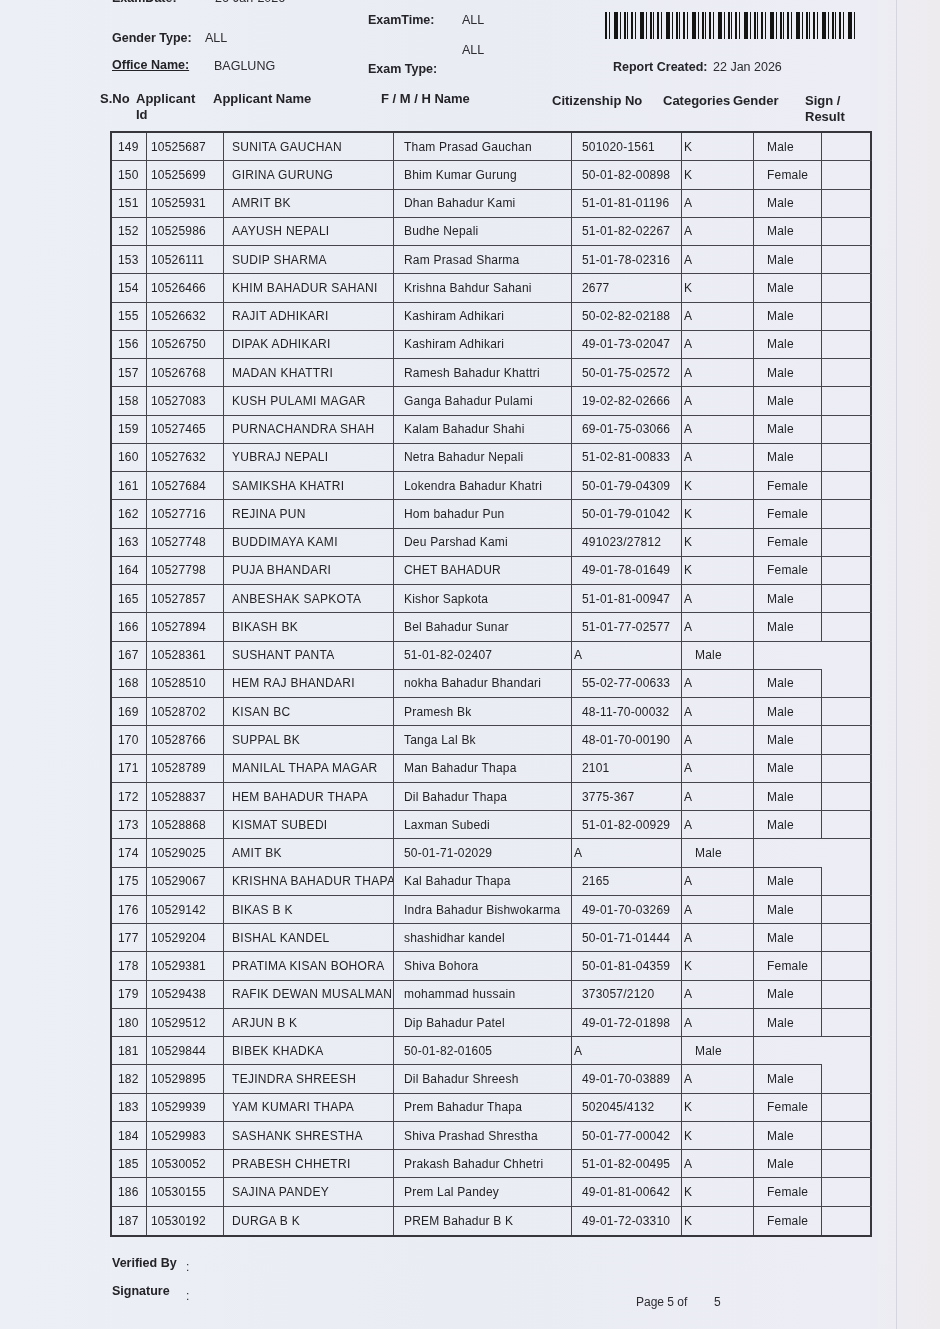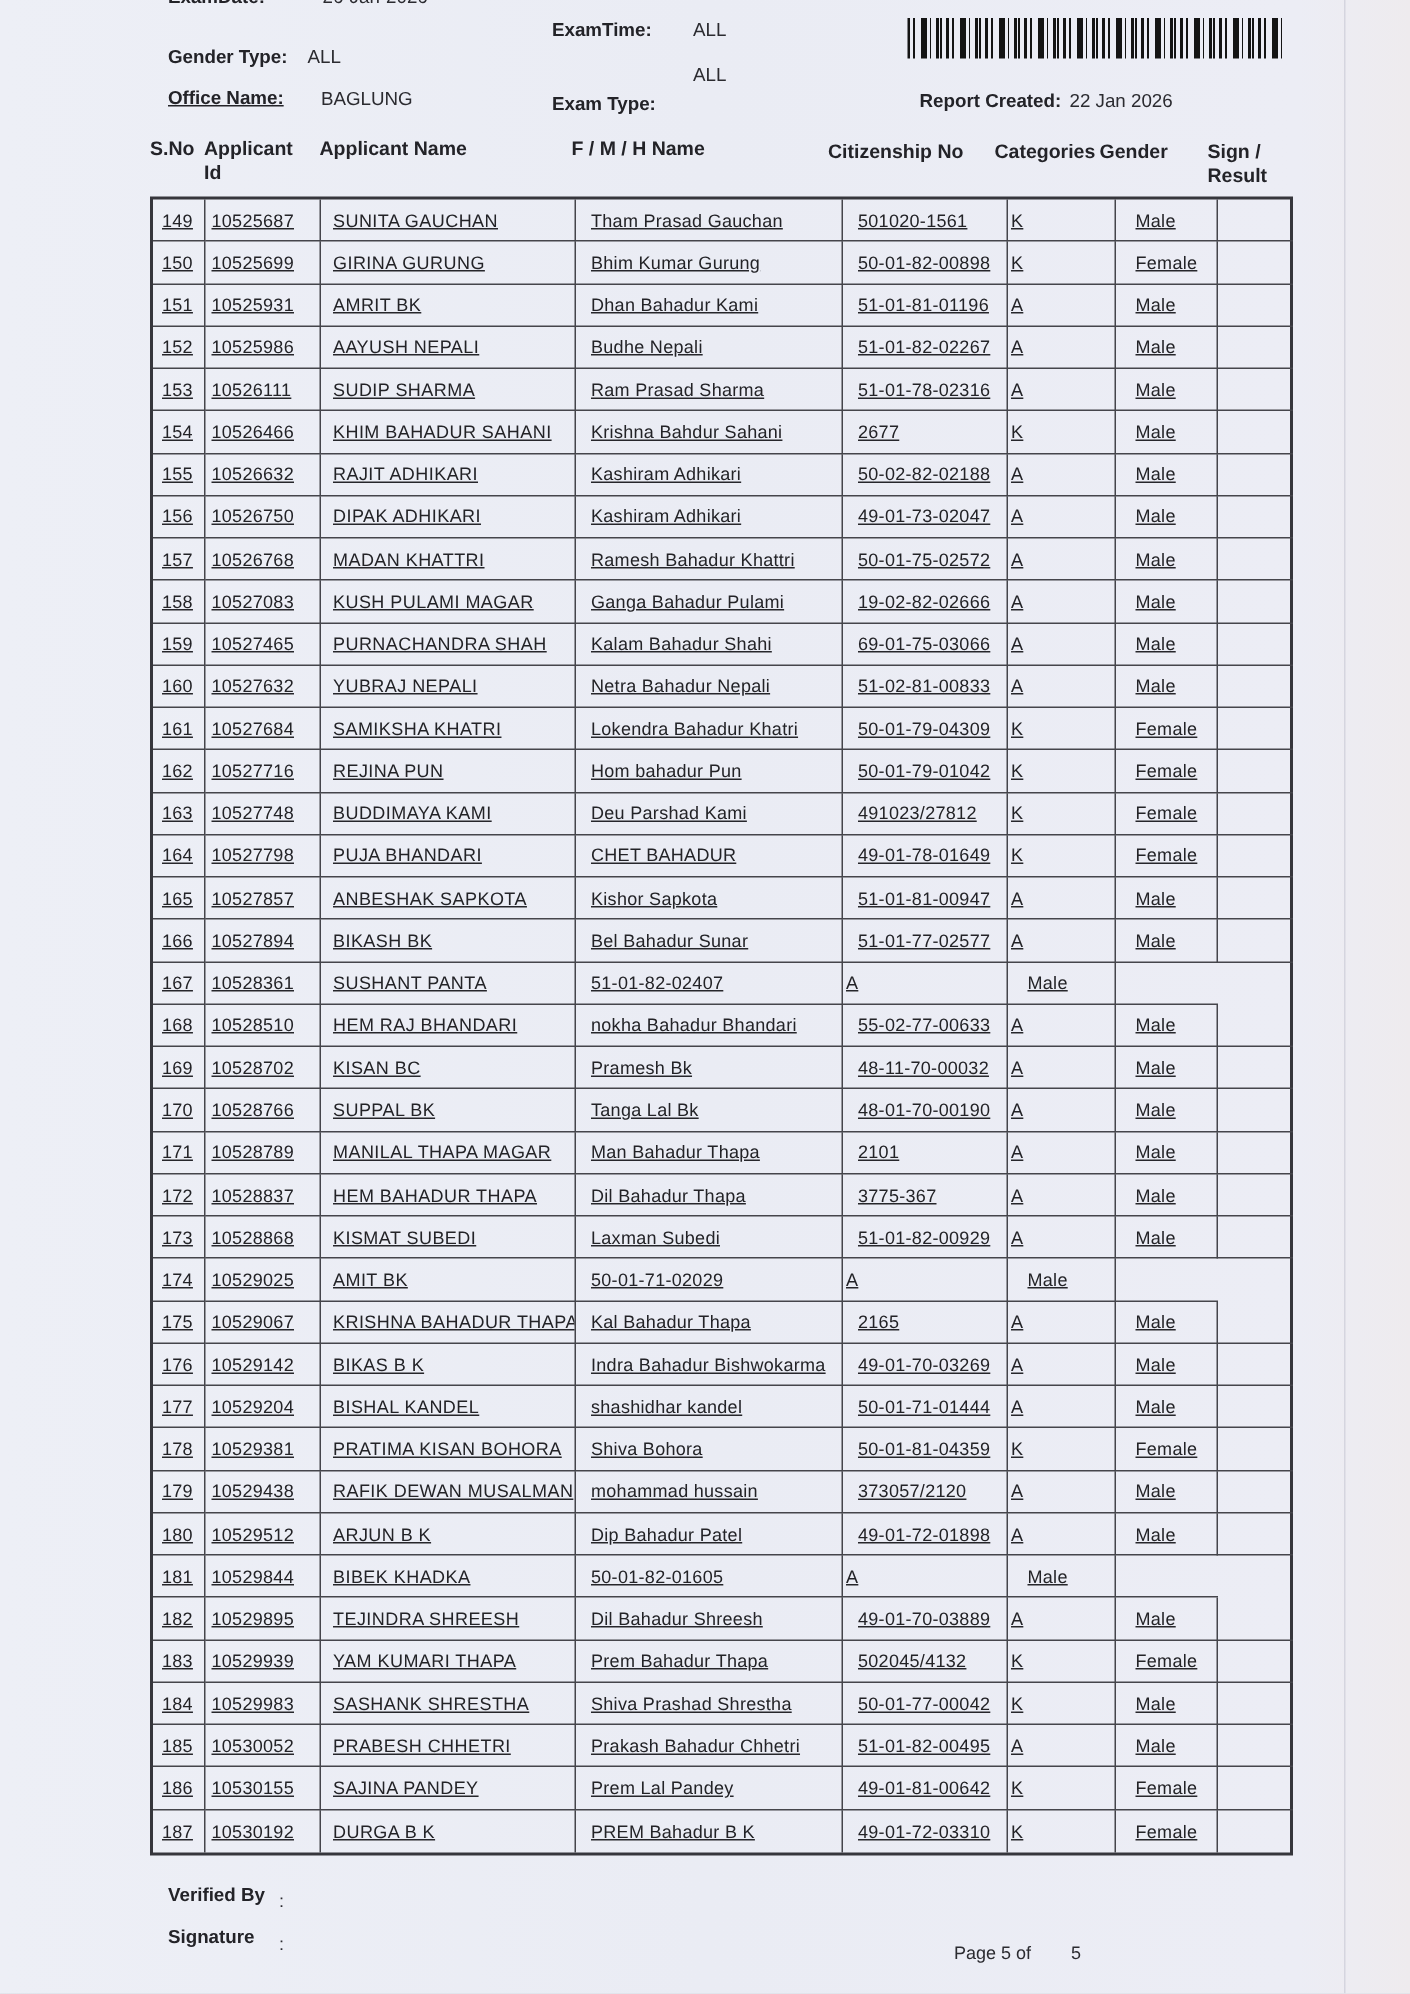--- a/index.html
+++ b/index.html
@@ -31,23 +31,23 @@
   .ch0{left:100px;top:91px;}
   .ch1{left:136px;top:91px;width:66px;white-space:normal;}
   .ch2{left:213px;top:91px;}
   .ch3{left:381px;top:91px;}
   .ch4{left:552px;top:93px;}
   .ch5{left:663px;top:93px;text-align:right;}
   .ch6{left:733px;top:93px;}
   .ch7{left:805px;top:93px;width:52px;white-space:normal;}
   
   .tbl{
-    position:absolute;left:100px;top:131px;width:762px;height:1106px;
+    position:absolute;left:110px;top:131px;width:762px;height:1106px;
     display:grid;grid-template-rows:repeat(39,1fr);
-    border:2px solid #36363c;box-sizing:border-box;text-decoration:underline;
+    border:2px solid #36363c;box-sizing:border-box;
   }
   .trow{display:grid;grid-template-columns:35px 77px 170px 178px 110px 72px 68px 50px;}
   .tcell{
     border-right:1px solid #45454b;border-bottom:1px solid #45454b;
     box-sizing:border-box;display:flex;align-items:center;
     font-size:12px;color:#232327;overflow:hidden;white-space:nowrap;
     letter-spacing:.2px;
   }
   .trow:last-child .tcell{border-bottom:none;}
   .tcell:last-child{border-right:none;}

